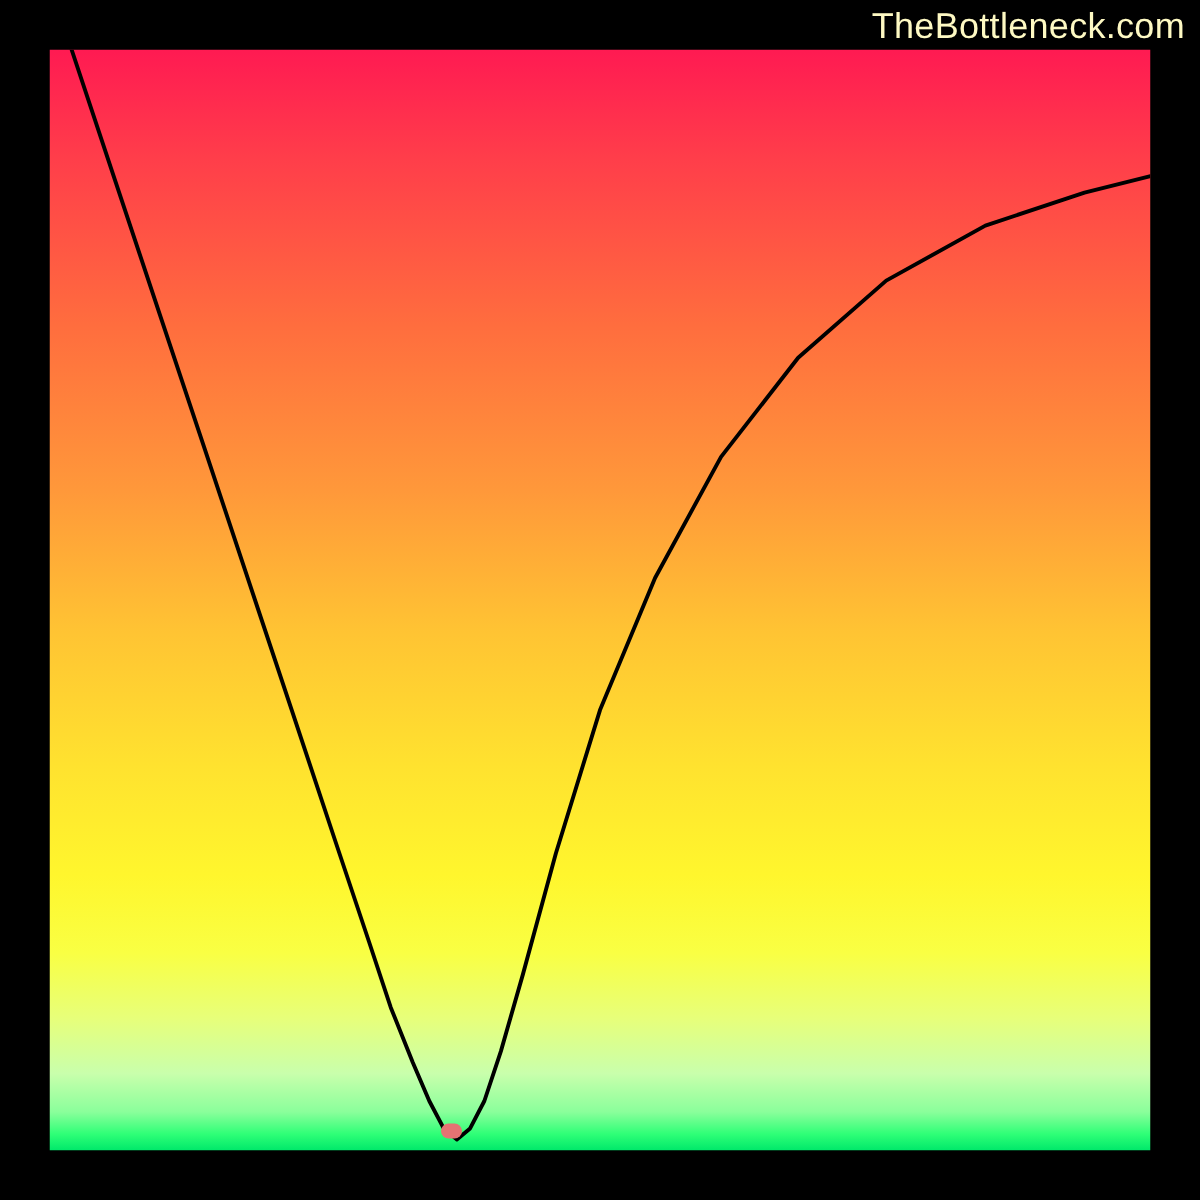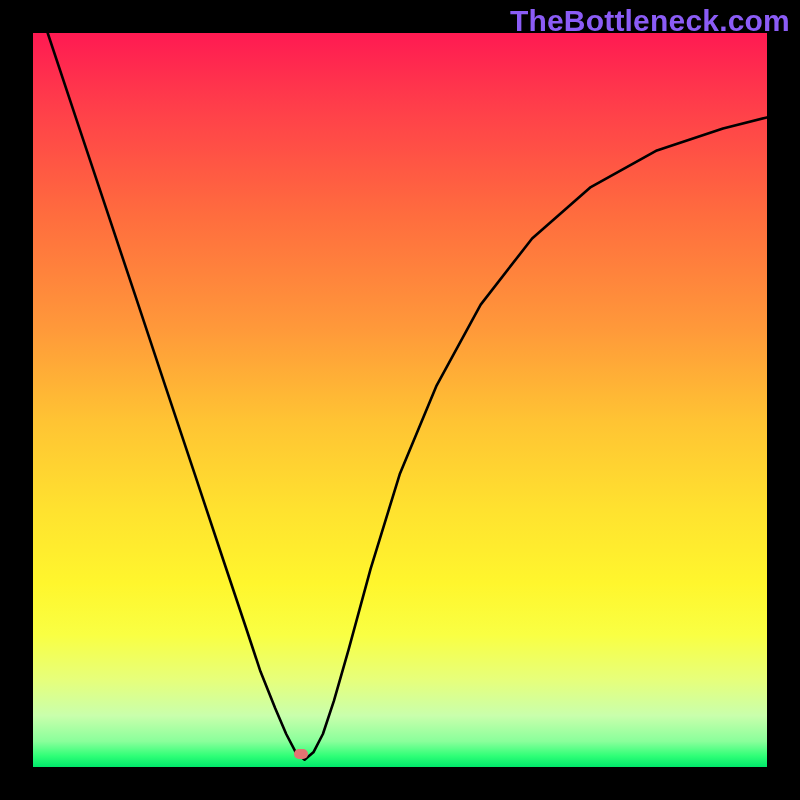--- a/index.html
+++ b/index.html
@@ -16,23 +16,23 @@
     top: 0;
     left: 0;
     width: 800px;
     height: 800px;
     background: #000;
   }
   .watermark {
     position: absolute;
     top: 4px;
     right: 10px;
-    color: #8b5cf6;
-    font-size: 30px;
-    font-weight: 700;
+    color: #fef9c3;
+    font-size: 24px;
+    font-weight: 400;
     letter-spacing: 0.2px;
     z-index: 10;
   }
   .plot-area {
     position: absolute;
     top: 33px;
     left: 33px;
     width: 734px;
     height: 734px;
     overflow: hidden;

